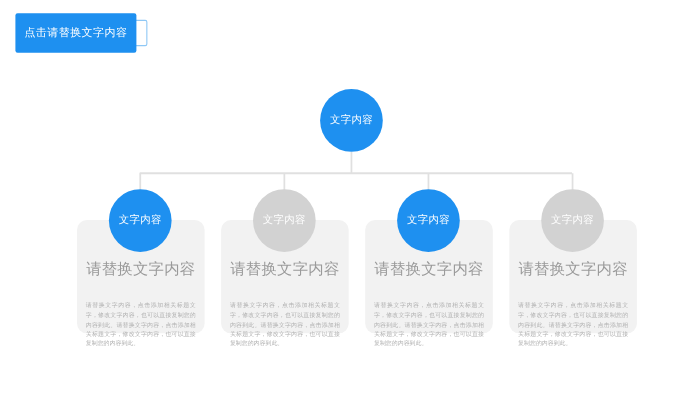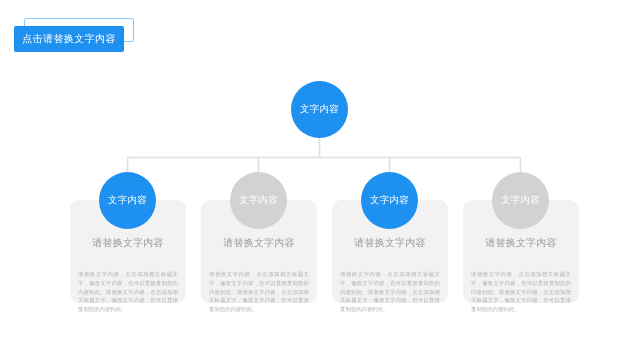--- a/index.html
+++ b/index.html
@@ -30,23 +30,23 @@
     width: 110px;
     height: 24px;
     border: 1px solid #8fc8f5;
     border-radius: 2px;
     box-sizing: border-box;
     background: transparent;
   }
   #title-fill {
     position: absolute;
     left: 0px;
-    top: 16px;
+    top: 2px;
     width: 110px;
-    height: 26px;
+    height: 36px;
     background: #1e90f0;
     border-radius: 2px;
     display: flex;
     align-items: center;
     justify-content: center;
   }
   #title-text {
     color: #ffffff;
     font-size: 10px;
     letter-spacing: 0.4px;
@@ -137,21 +137,21 @@
   .branch-body {
     position: absolute;
     left: 6px;
     top: 64px;
     width: 104px;
     z-index: 2;
     text-align: center;
   }
   .branch-heading {
     color: #9a9a9a;
-    font-size: 10px;
+    font-size: 14px;
     letter-spacing: 0.2px;
     margin-bottom: 20px;
     white-space: nowrap;
   }
   .branch-paragraph {
     color: #b0b0b0;
     font-size: 5.4px;
     line-height: 1.62;
     text-align: justify;
     padding: 0 2px;

